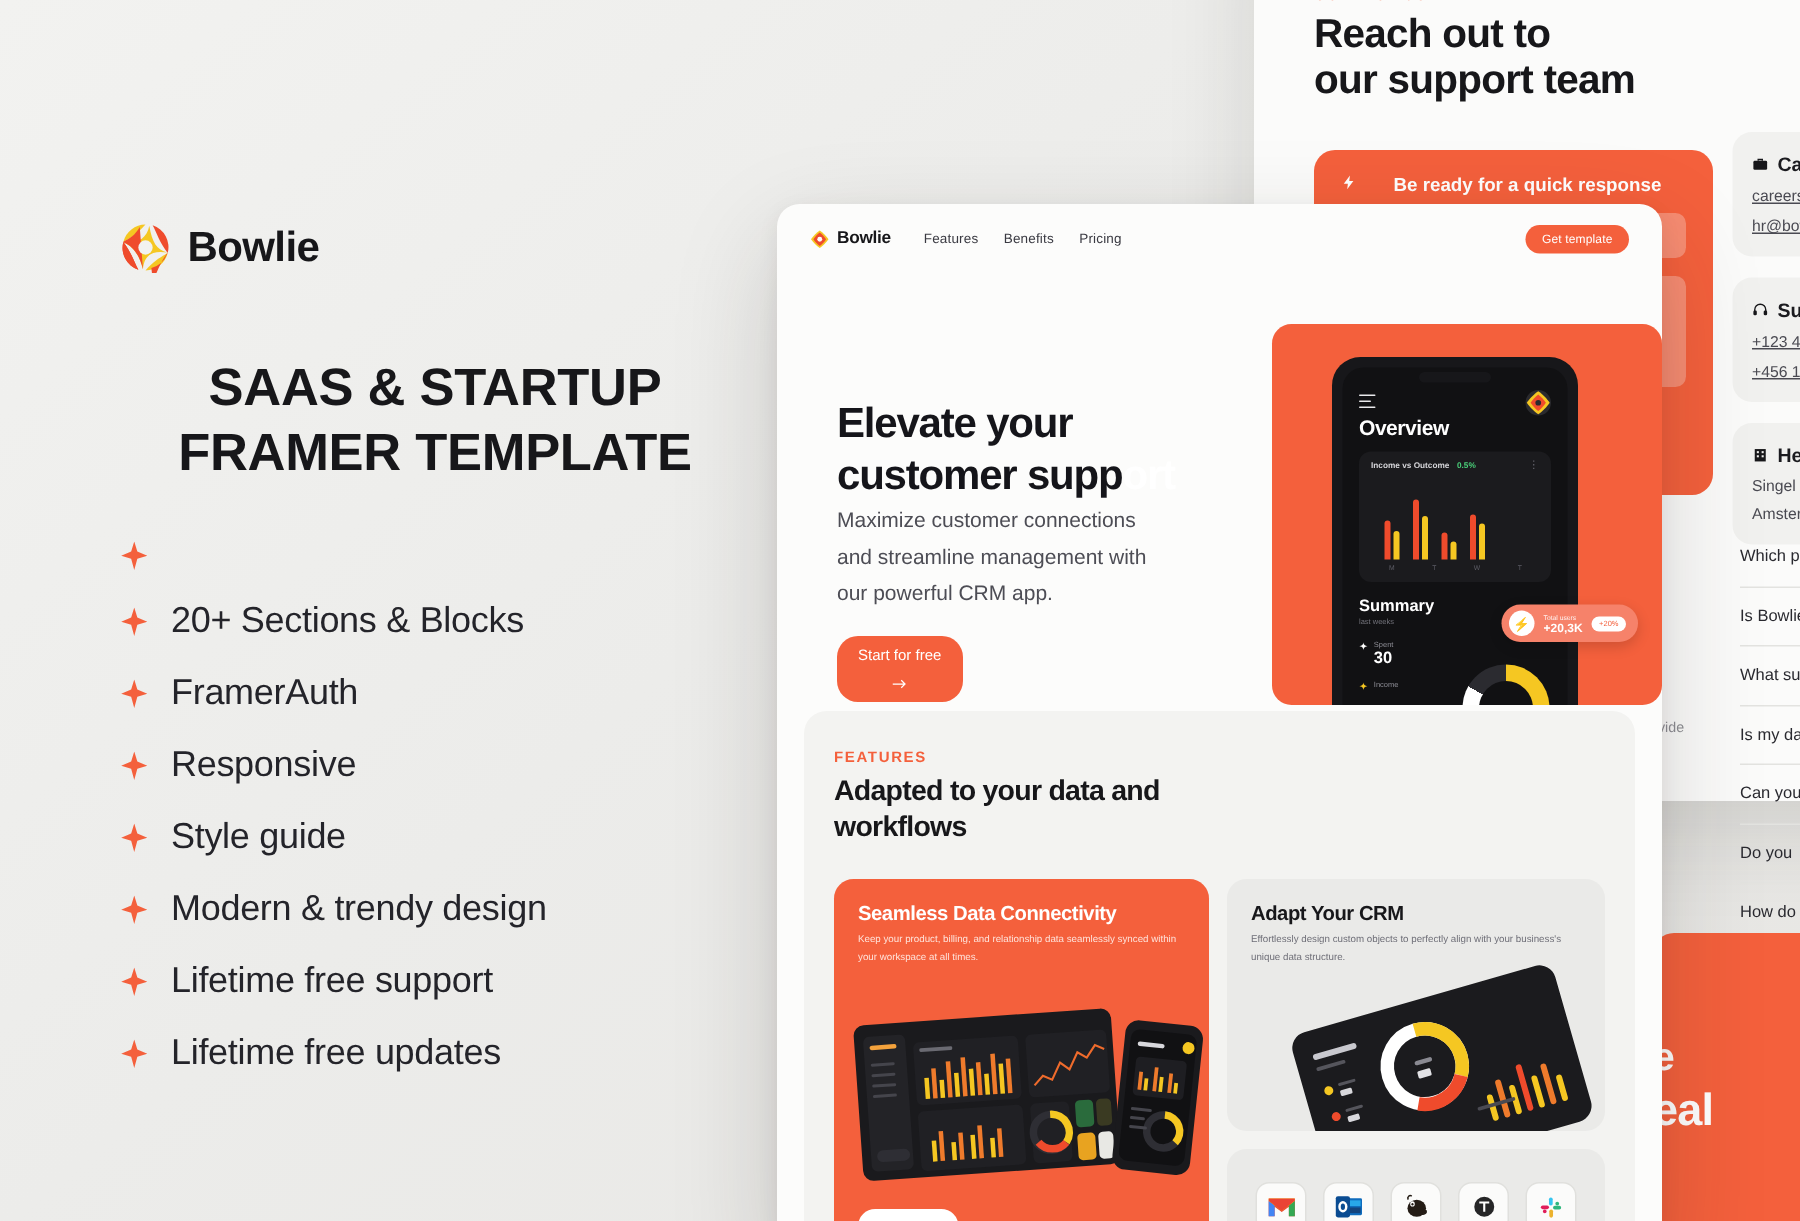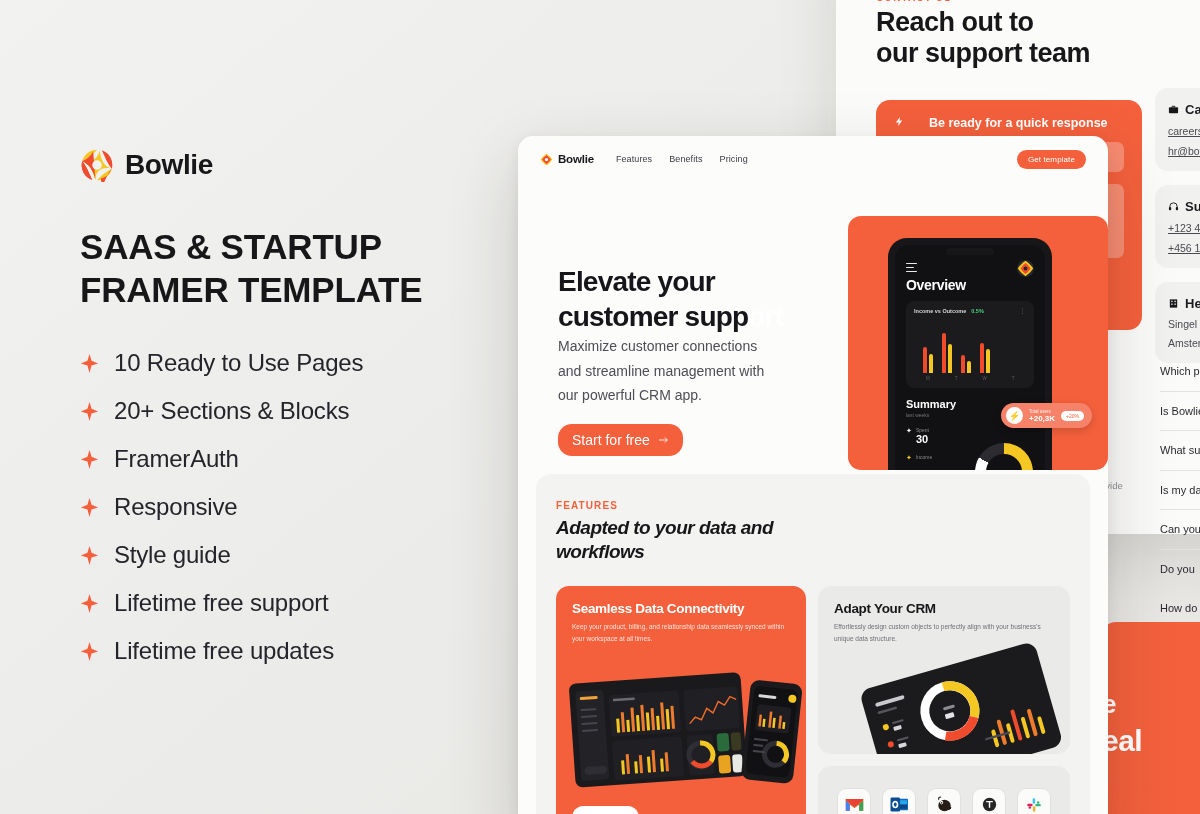--- a/index.html
+++ b/index.html
@@ -10,23 +10,23 @@
     position: relative;
   }
 
   
   .promo { position: absolute; left: 80px; top: 148px; width: 420px; }
   .brand-row { display: flex; align-items: center; gap: 11px; }
   .brand-mark { width: 34px; height: 34px; position: relative; flex: none; }
   .brand-name { font-size: 28px; font-weight: 700; color: #17171a; letter-spacing: -0.4px; }
 
   .promo-title {
-    margin-top: 44px;
+    margin-top: 56px;
     font-size: 35px; line-height: 1.22; font-weight: 800;
-    color: #17171a; letter-spacing: -0.2px; text-transform: uppercase;
+    color: #17171a; letter-spacing: -0.2px; text-transform: uppercase; text-align: center;
   }
 
   .promo-list { margin-top: 38px; list-style: none; }
   .promo-list li {
     display: flex; align-items: center; gap: 15px;
     margin-bottom: 20px;
     font-size: 24px; color: #24242a; font-weight: 400; letter-spacing: -0.2px;
   }
   .spark { width: 19px; height: 19px; flex: none; display: block; }
 
@@ -105,21 +105,21 @@
   .hero-copy { position: absolute; left: 40px; top: 82px; width: 380px; z-index: 3; }
   .hero-h1 {
     font-size: 28px; line-height: 1.25; font-weight: 700; letter-spacing: -0.8px; color: #15151a;
     white-space: nowrap;
   }
   .hero-h1 .on-orange { color: #ffffff; }
   .hero-sub { font-size: 14px; line-height: 1.75; color: #4d4d55; width: 215px; }
   .start-btn {
     margin-top: 16px; display: inline-flex; align-items: center; gap: 9px;
     background: #f4603c; color: #fff; border: none; border-radius: 14px;
-    padding: 8px 14px; font-size: 14px; font-family: inherit; cursor: pointer;
+    padding: 8px 14px; font-size: 10px; font-family: inherit; cursor: pointer; flex-direction: column;
   }
 
   
   .phone {
     position: absolute; left: 40px; top: 22px; width: 164px; height: 252px;
     background: #17171a; border-radius: 19px; padding: 7px; overflow: hidden;
   }
   .phone-screen { background: #111113; border-radius: 14px; width: 100%; height: 100%; padding: 9px 11px; position: relative; overflow: hidden; }
   .phone-notch { position: absolute; left: 50%; transform: translateX(-50%); top: 3px; width: 48px; height: 7px; background: #17171a; border-radius: 5px; }
   .phone-top { display: flex; align-items: center; justify-content: space-between; margin-top: 6px; }
@@ -158,21 +158,21 @@
   .ub-lbl { font-size: 4.5px; color: #fff4f1; }
   .ub-val { font-size: 8px; color: #fff; font-weight: 700; }
   .ub-pct { font-size: 5px; color: #f4603c; background: #fff; border-radius: 7px; padding: 2px 5px; }
 
   
   .features {
     position: absolute; left: 18px; right: 18px; top: 338px; bottom: 0;
     background: #f3f3f1; border-radius: 15px; padding: 26px 20px 0 20px;
   }
   .f-top { display: flex; justify-content: space-between; align-items: flex-start; gap: 24px; }
-  .f-h2 { font-size: 19px; line-height: 1.25; font-weight: 800; color: #17171a; letter-spacing: -0.5px; width: 290px; margin-top: 5px; font-style: italic; }
+  .f-h2 { font-size: 19px; line-height: 1.25; font-weight: 800; color: #17171a; letter-spacing: -0.5px; width: 290px; margin-top: 5px; }
   .f-desc { font-size: 7.5px; line-height: 1.95; color: #6f6f78; width: 205px; margin-top: 9px; }
 
   .cards { display: flex; gap: 12px; margin-top: 22px; }
   .card-left {
     width: 252px; height: 258px; background: #f4603c; border-radius: 13px;
     padding: 15px 16px; position: relative; overflow: hidden;
   }
   .card-left h3 { color: #fff; font-size: 13.5px; font-weight: 700; letter-spacing: -0.3px; }
   .card-left p { color: #ffe2da; font-size: 6.5px; line-height: 1.85; margin-top: 5px; width: 218px; }
   .get-started {
@@ -586,21 +586,20 @@
   <h1 class="promo-title">
     <span>SAAS &amp; STARTUP</span><br>
     <span>FRAMER TEMPLATE</span>
   </h1>
 
   <ul class="promo-list">
     <li>
       <svg class="spark" viewBox="0 0 24 24">
           <path d="M12 0l2.6 8.4L23 12l-8.4 2.6L12 24l-2.6-9.4L1 12l8.4-3.6z" fill="#F4603C"></path>
         </svg>
-      <span>10 Ready to Use Pages</span>
     </li>
     <li>
       <svg class="spark" viewBox="0 0 24 24">
           <path d="M12 0l2.6 8.4L23 12l-8.4 2.6L12 24l-2.6-9.4L1 12l8.4-3.6z" fill="#F4603C"></path>
         </svg>
       <span>20+ Sections &amp; Blocks</span>
     </li>
     <li>
       <svg class="spark" viewBox="0 0 24 24">
           <path d="M12 0l2.6 8.4L23 12l-8.4 2.6L12 24l-2.6-9.4L1 12l8.4-3.6z" fill="#F4603C"></path>
@@ -611,20 +610,26 @@
       <svg class="spark" viewBox="0 0 24 24">
           <path d="M12 0l2.6 8.4L23 12l-8.4 2.6L12 24l-2.6-9.4L1 12l8.4-3.6z" fill="#F4603C"></path>
         </svg>
       <span>Responsive</span>
     </li>
     <li>
       <svg class="spark" viewBox="0 0 24 24">
           <path d="M12 0l2.6 8.4L23 12l-8.4 2.6L12 24l-2.6-9.4L1 12l8.4-3.6z" fill="#F4603C"></path>
         </svg>
       <span>Style guide</span>
+    </li>
+    <li>
+      <svg class="spark" viewBox="0 0 24 24">
+          <path d="M12 0l2.6 8.4L23 12l-8.4 2.6L12 24l-2.6-9.4L1 12l8.4-3.6z" fill="#F4603C"></path>
+        </svg>
+      <span>Modern &amp; trendy design</span>
     </li>
     <li>
       <svg class="spark" viewBox="0 0 24 24">
           <path d="M12 0l2.6 8.4L23 12l-8.4 2.6L12 24l-2.6-9.4L1 12l8.4-3.6z" fill="#F4603C"></path>
         </svg>
       <span>Lifetime free support</span>
     </li>
     <li>
       <svg class="spark" viewBox="0 0 24 24">
           <path d="M12 0l2.6 8.4L23 12l-8.4 2.6L12 24l-2.6-9.4L1 12l8.4-3.6z" fill="#F4603C"></path>

